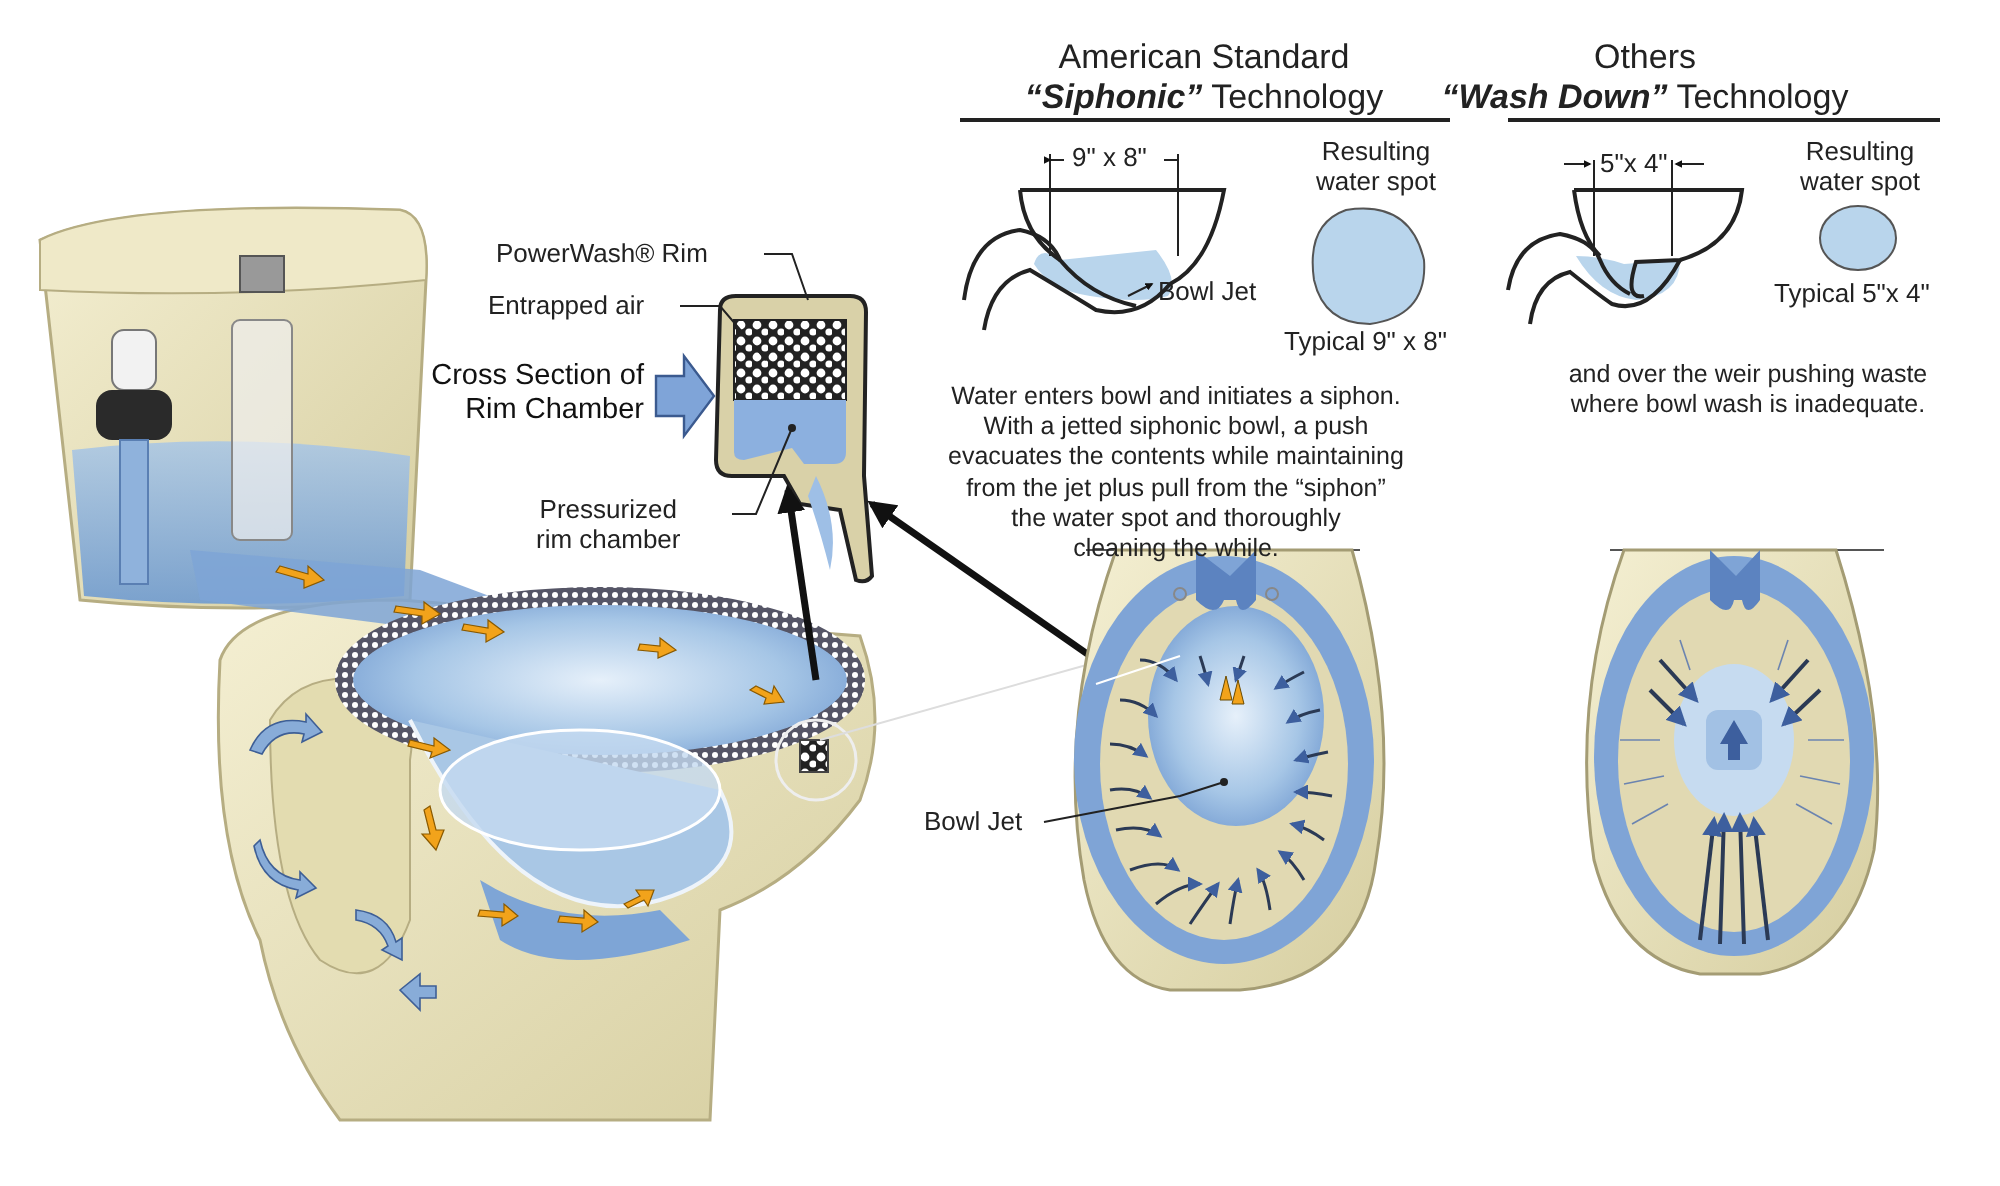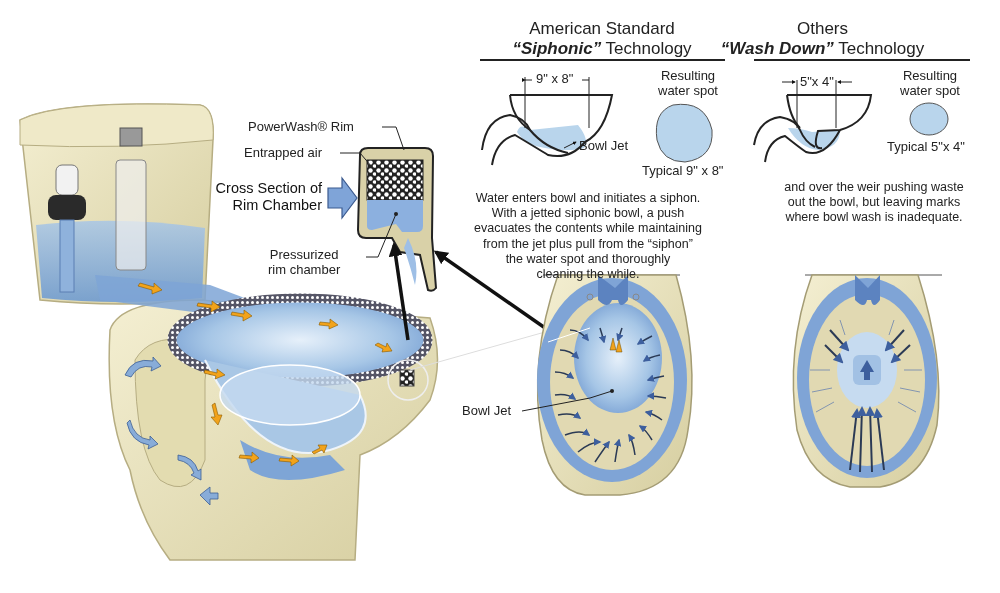--- a/index.html
+++ b/index.html
@@ -244,21 +244,20 @@
 <div class="abs para" style="left:450px; top:180px; width:276px;margin-top:11px;">
   <div>Water enters bowl and initiates a siphon.</div>
   <div>With a jetted siphonic bowl, a push</div>
   <div>evacuates the contents while maintaining</div>
   <div>from the jet plus pull from the “siphon”</div>
   <div>the water spot and thoroughly</div>
   <div>cleaning the while.</div>
 </div>
 <div class="abs para" style="left:748px; top:180px; width:252px;">
   <div>and over the weir pushing waste</div>
-  <div>out the bowl, but leaving marks</div>
   <div>where bowl wash is inadequate.</div>
 </div>
 
 <div class="abs lbl" style="left:248px; top:119px;">PowerWash® Rim</div>
 <div class="abs lbl" style="left:244px; top:145px;">Entrapped air</div>
 <div class="abs bold-lbl" style="left:196px; top:180px; width:126px;">
   <div>Cross Section of</div>
   <div>Rim Chamber</div>
 </div>
 <div class="abs lbl" style="left:268px; top:247px; text-align:center;">

